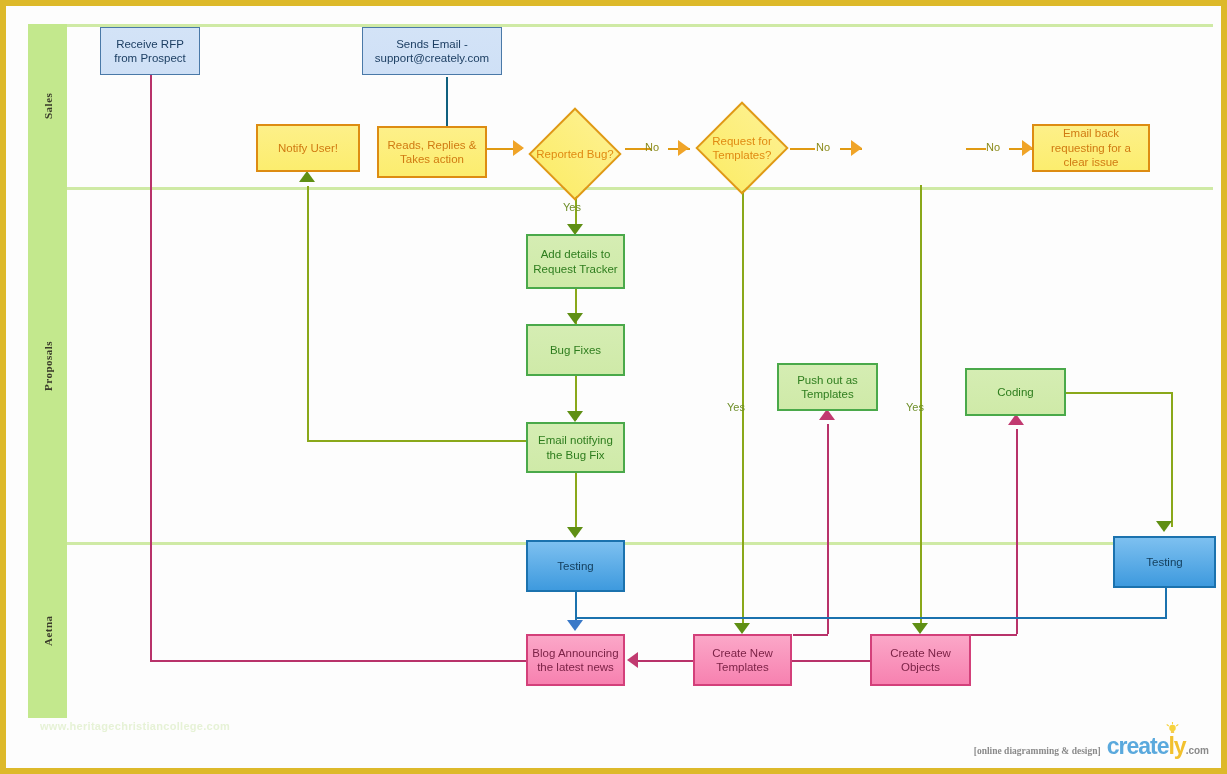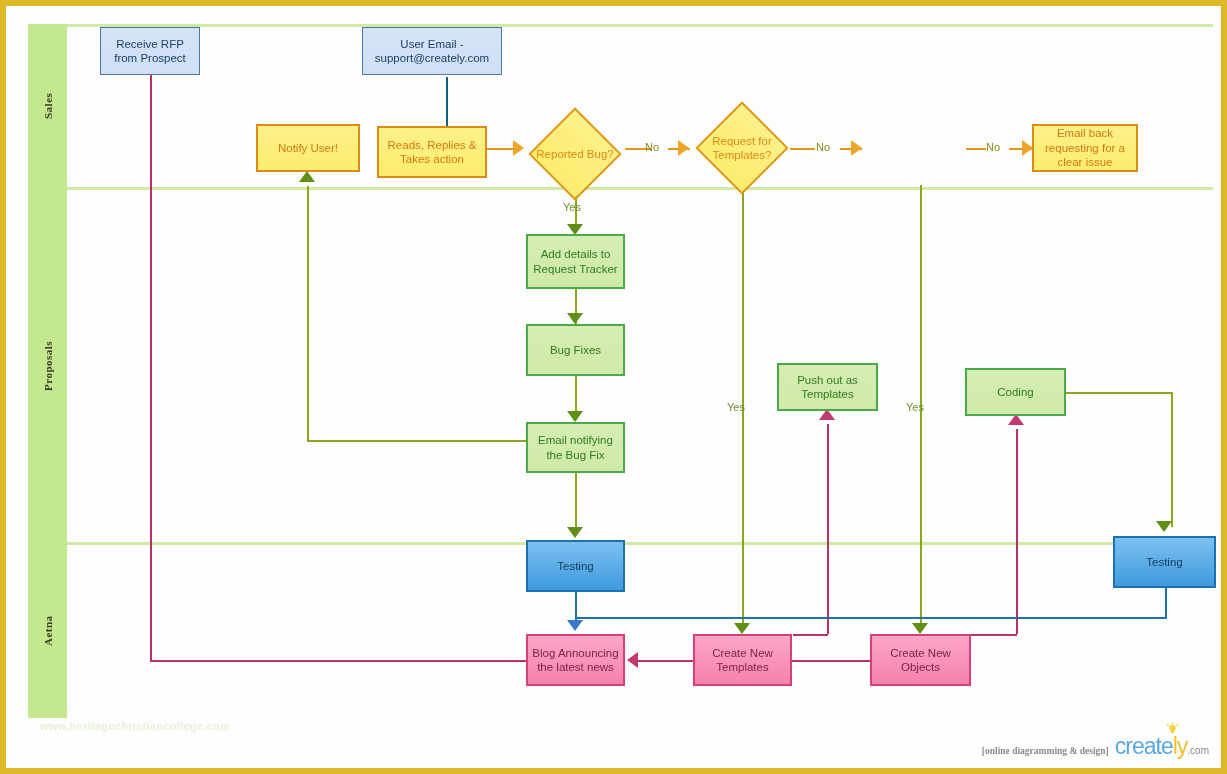--- a/index.html
+++ b/index.html
@@ -67,21 +67,21 @@
 
   .elabel{position:absolute;font-size:11px;color:#8a8a1a;z-index:7;}
   .elabel.grn{color:#6f8f2a;}
 
   
   .watermark{position:absolute;left:40px;top:720px;font-size:11px;color:#e6f2d6;
              letter-spacing:.3px;white-space:nowrap;font-weight:bold;}
   .footer{position:absolute;right:18px;bottom:14px;display:flex;align-items:baseline;gap:6px;}
   .footer .fcap{font-size:9.5px;color:#8a8a8a;font-family:"Liberation Serif",serif;font-weight:bold;}
   .brand{font-size:23px;letter-spacing:-1px;font-family:"Liberation Sans",sans-serif;
-         color:#5aa9dd;font-weight:400;position:relative;}
+         color:#5aa9dd;font-weight:700;position:relative;}
   .brand .bl{color:#f2c12e;}
   .brand .dotcom{font-size:10px;color:#8a8a8a;letter-spacing:0;}
   .bulb{position:absolute;right:30px;top:-11px;width:13px;height:13px;}
 </style>
 </head>
 <body>
 
 <div id="page">
   <div class="frame"></div>
 
@@ -172,21 +172,21 @@
 
   <div class="ln h c-pink" style="left:150px;top:660px;width:378px;"></div>
   <div class="ln v c-pink" style="left:150px;top:75px;height:587px;"></div>
   <div class="arw up a-pink-u" style="left:142px;top:62px;"></div>
 
   <div class="node n-blue" style="left:100px;top:27px;width:100px;height:48px;">
     <span>Receive RFP from Prospect</span>
   </div>
 
   <div class="node n-blue" style="left:362px;top:27px;width:140px;height:48px;">
-    <span>User Email - support@creately.com</span>
+    <span>Sends Email - support@creately.com</span>
   </div>
 
   <div class="node n-yellow" style="left:256px;top:124px;width:104px;height:48px;">
     <span>Notify User!</span>
   </div>
 
   <div class="node n-yellow" style="left:377px;top:126px;width:110px;height:52px;">
     <span>Reads, Replies &amp; Takes action</span>
   </div>
 
@@ -194,21 +194,21 @@
     <div class="dshape"></div>
     <div class="dtext">Reported Bug?</div>
   </div>
 
   <div class="diamond" style="left:709px;top:115px;width:66px;height:66px;">
     <div class="dshape"></div>
     <div class="dtext">Request for Templates?</div>
   </div>
 
 
-  <div class="node n-yellow" style="left:1032px;top:124px;width:106px;height:48px;">
+  <div class="node n-yellow" style="left:1032px;top:124px;width:118px;height:48px;">
     <span>Email back requesting for a clear issue</span>
   </div>
 
   <div class="node n-green" style="left:526px;top:234px;width:99px;height:55px;">
     <span>Add details to Request Tracker</span>
   </div>
 
   <div class="node n-green" style="left:526px;top:324px;width:99px;height:52px;">
     <span>Bug Fixes</span>
   </div>

